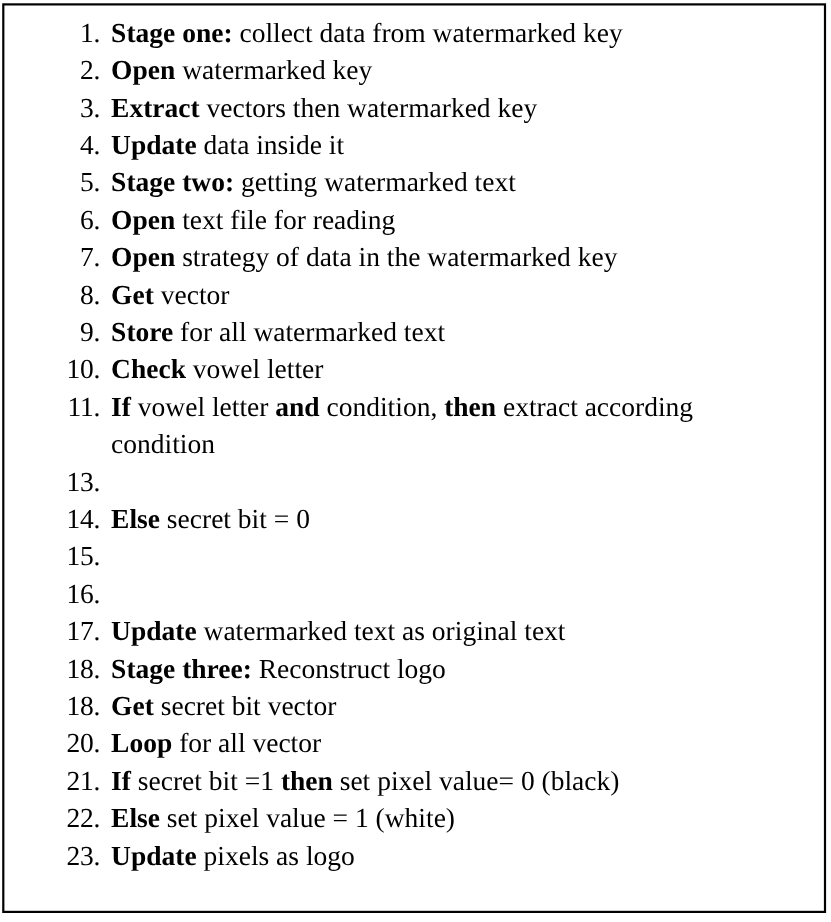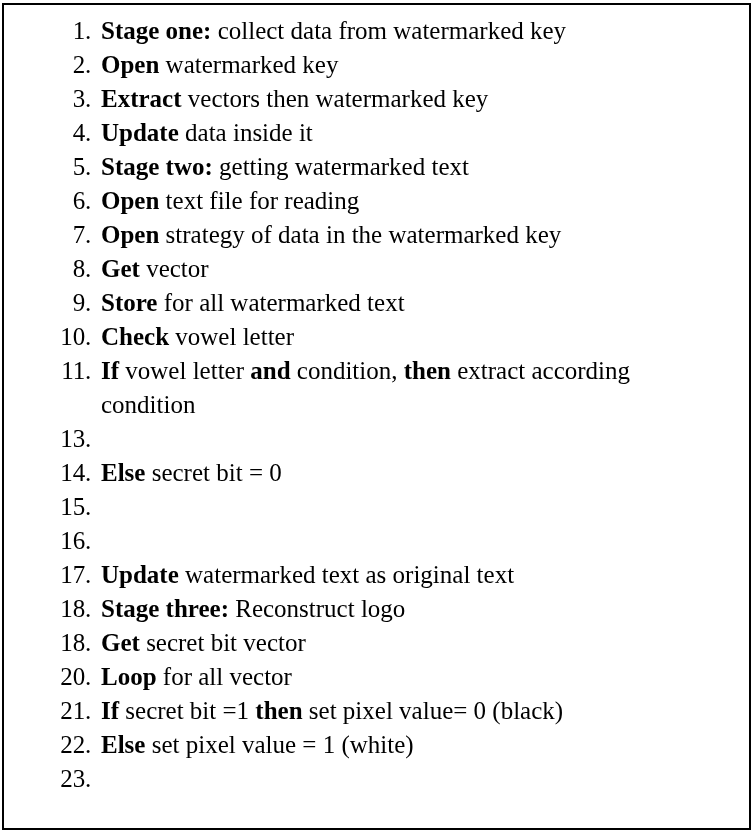--- a/index.html
+++ b/index.html
@@ -148,15 +148,16 @@
       <li class="step-row">
         <span class="step-number">21.</span>
         <span class="step-text"><b>If</b><span> secret bit =1 </span><b>then</b><span> set pixel value= 0 (black)</span></span>
       </li>
       <li class="step-row">
         <span class="step-number">22.</span>
         <span class="step-text"><b>Else</b><span> set pixel value = 1 (white)</span></span>
       </li>
       <li class="step-row">
         <span class="step-number">23.</span>
+        <span class="step-text"><b>Update</b><span> pixels as logo</span></span>
       </li>
     </ol>
 </div>
 
 </body></html>

